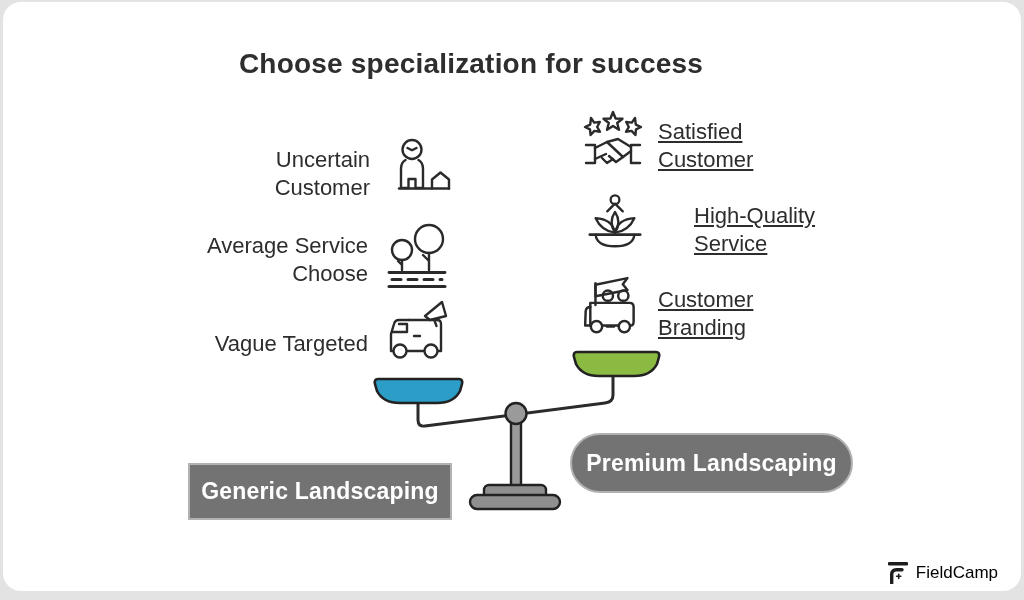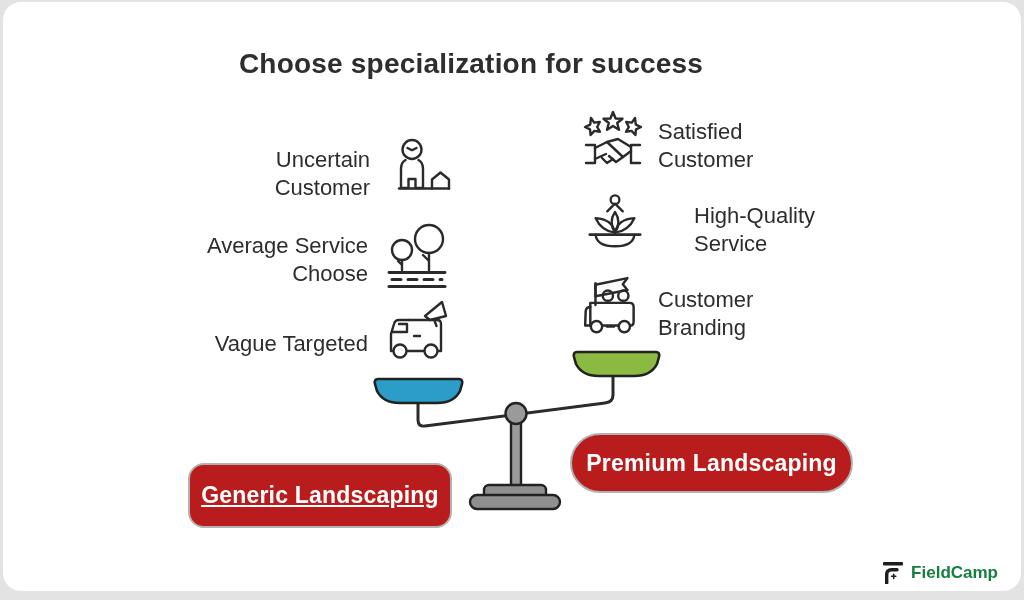--- a/index.html
+++ b/index.html
@@ -16,37 +16,37 @@
   .title{
     position:absolute;left:0;top:48px;width:942px;
     text-align:center;font-size:28px;font-weight:700;color:#2e2e2e;
     letter-spacing:.2px;
   }
   .item{position:absolute;}
   .item-text{
     font-size:22px;line-height:28px;color:#2d2d2d;
   }
   .t-right{text-align:right;}
-  .t-left{text-align:left;}
+  .t-left{text-align:left;text-decoration:underline;}
   .icon{position:absolute;display:block;}
   .icon svg{display:block;}
   .lineart{stroke:#2a2a2a;fill:none;stroke-width:2.4;stroke-linecap:round;stroke-linejoin:round;}
   .pill{
     position:absolute;display:flex;align-items:center;justify-content:center;
-    background:#b91c1c;border:2px solid #b2b2b2;box-sizing:border-box;
+    background:#737373;border:2px solid #b2b2b2;box-sizing:border-box;
     color:#ffffff;font-weight:700;font-size:23px;letter-spacing:.2px;
   }
-  .pill-generic{left:188px;top:463px;width:264px;height:65px;border-radius:16px;text-decoration:underline;}
+  .pill-generic{left:188px;top:463px;width:264px;height:57px;border-radius:0;}
   .pill-premium{left:570px;top:433px;width:283px;height:60px;border-radius:30px;}
   .scale-svg{position:absolute;left:365px;top:344px;}
   .brand{
     position:absolute;right:26px;bottom:16px;
     display:flex;align-items:center;gap:7px;
   }
-  .brand-name{font-size:17px;font-weight:700;color:#15803d;text-align:right;}
+  .brand-name{font-size:17px;font-weight:400;color:#000000;text-align:right;}
 </style>
 </head>
 <body>
 
 <div class="card"></div>
 
 <div class="title">Choose specialization for success</div>
 
 <div class="item item-text t-right" style="left:260px;top:146px;width:110px;">Uncertain Customer</div>
 <span class="icon" style="left:385px;top:136px;">

